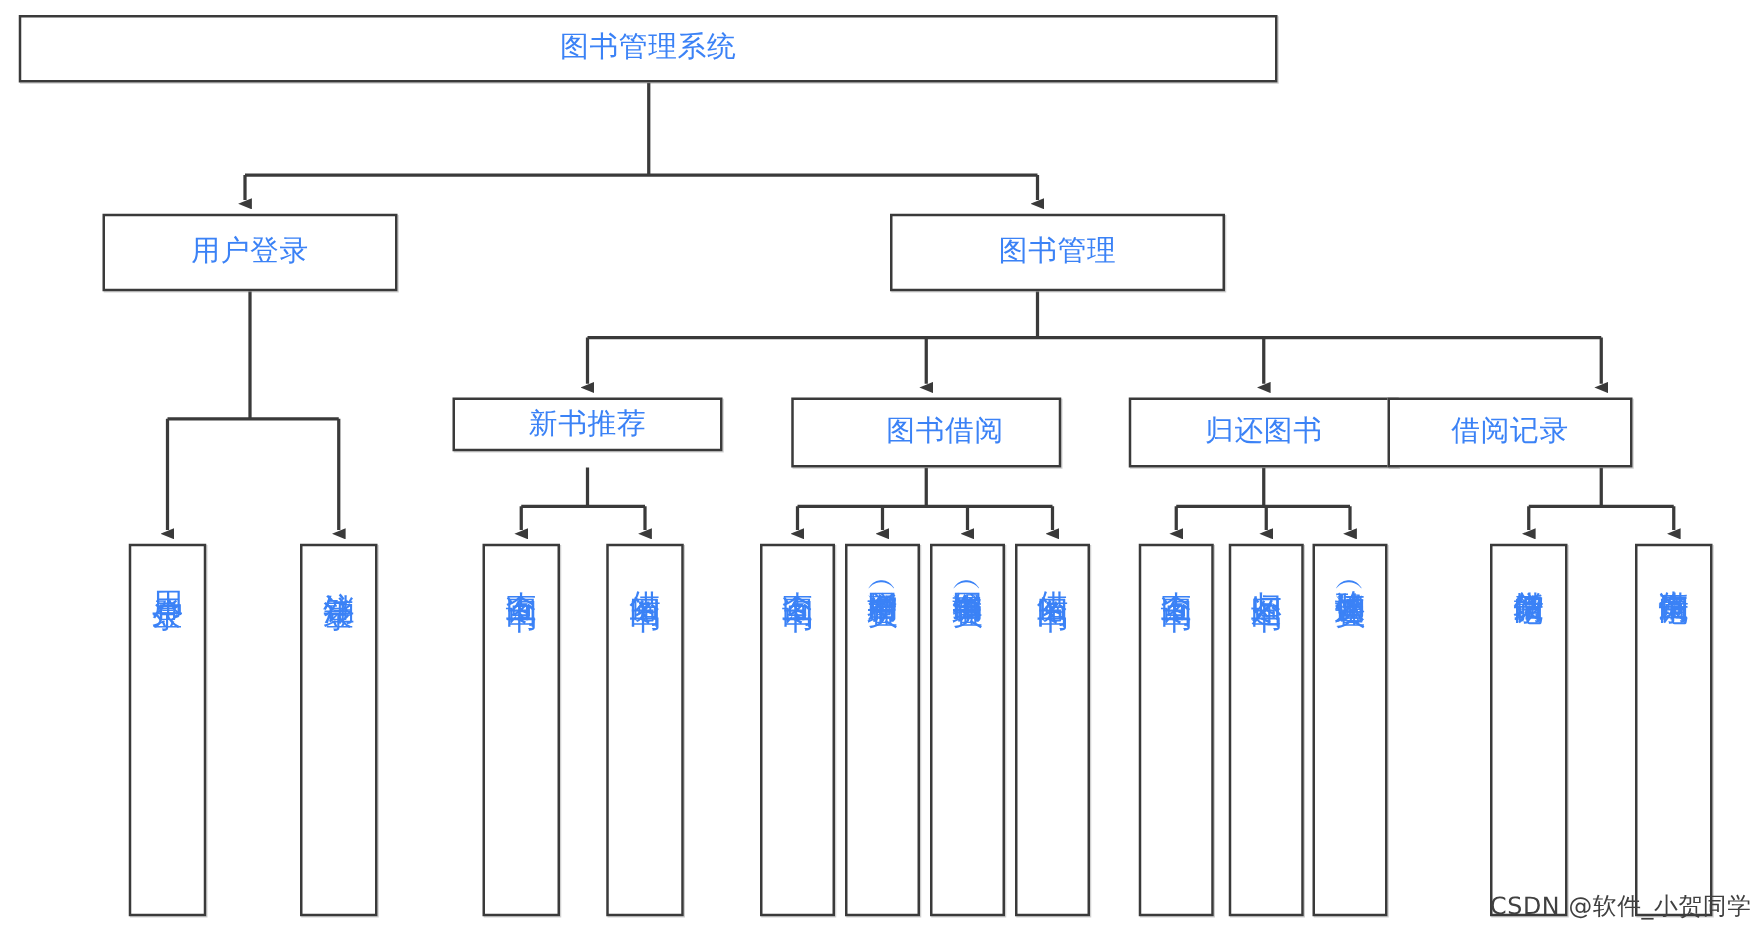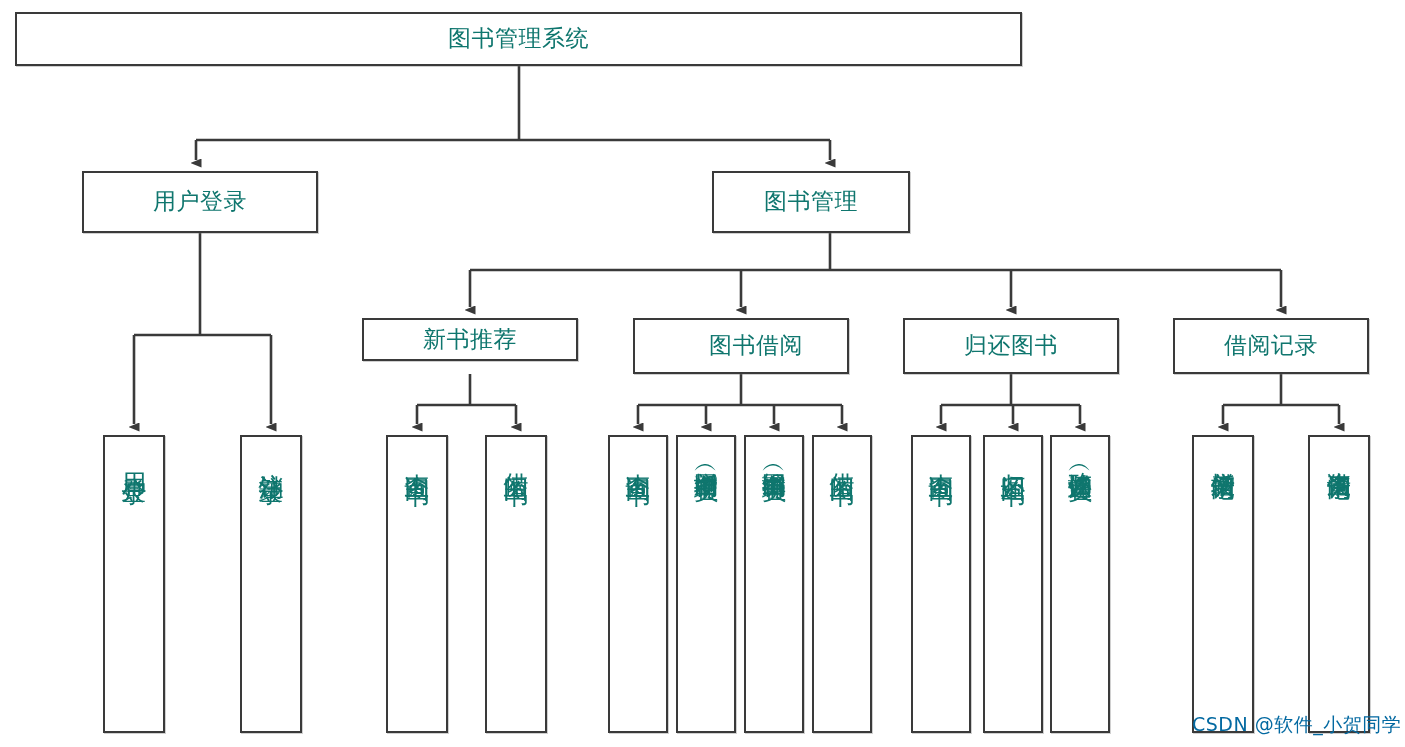--- a/index.html
+++ b/index.html
@@ -26,21 +26,21 @@
     pointer-events: none;
   }
   .node {
     position: absolute;
     box-sizing: border-box;
     border: 2.2px solid #3a3a3a;
     background: #ffffff;
     display: flex;
     align-items: center;
     justify-content: center;
-    color: #0f766e;
+    color: #3b82f6;
     box-shadow: 1px 1px 0 rgba(120,120,120,0.35);
   }
   .node .lbl {
     display: block;
     text-align: center;
     line-height: 1.12;
     letter-spacing: 0.5px;
   }
   .node.horiz .lbl {
     font-size: 23px;
@@ -60,21 +60,21 @@
     letter-spacing: 3px;
     white-space: nowrap;
     margin: 0 auto;
   }
   .node.vert.tall .lbl {
     font-size: 24px;
     letter-spacing: 1px;
   }
   .watermark {
     position: absolute;
-    color: #0369a1;
+    color: #404040;
     font-size: 19px;
     white-space: nowrap;
     letter-spacing: 0.5px;
   }
 </style>
 </head>
 <body>
 
 <div id="canvas">
 
@@ -128,34 +128,34 @@
     </g>
   </svg>
 
   <div class="node root horiz" style="left:15px; top:12px; width:1007px; height:54px;">
     <span class="lbl">图书管理系统</span>
   </div>
 
   <div class="node horiz" style="left:82px; top:171px; width:236px; height:62px;">
     <span class="lbl">用户登录</span>
   </div>
-  <div class="node horiz" style="left:712px; top:171px; width:198px; height:62px;">
+  <div class="node horiz" style="left:712px; top:171px; width:268px; height:62px;">
     <span class="lbl">图书管理</span>
   </div>
 
   <div class="node horiz" style="left:362px; top:318px; width:216px; height:43px;">
     <span class="lbl">新书推荐</span>
   </div>
   <div class="node horiz" style="left:633px; top:318px; width:216px; height:56px;padding-left:30px;">
     <span class="lbl">图书借阅</span>
   </div>
   <div class="node horiz" style="left:903px; top:318px; width:216px; height:56px;">
     <span class="lbl">归还图书</span>
   </div>
-  <div class="node horiz" style="left:1173px; top:318px; width:196px; height:56px;">
+  <div class="node horiz" style="left:1110px; top:318px; width:196px; height:56px;">
     <span class="lbl">借阅记录</span>
   </div>
 
   <div class="node vert" style="left:103px; top:435px; width:62px; height:298px;">
     <span class="lbl">用户登录</span>
   </div>
   <div class="node vert" style="left:240px; top:435px; width:62px; height:298px;">
     <span class="lbl">注销登录</span>
   </div>
   <div class="node vert" style="left:386px; top:435px; width:62px; height:298px;">

